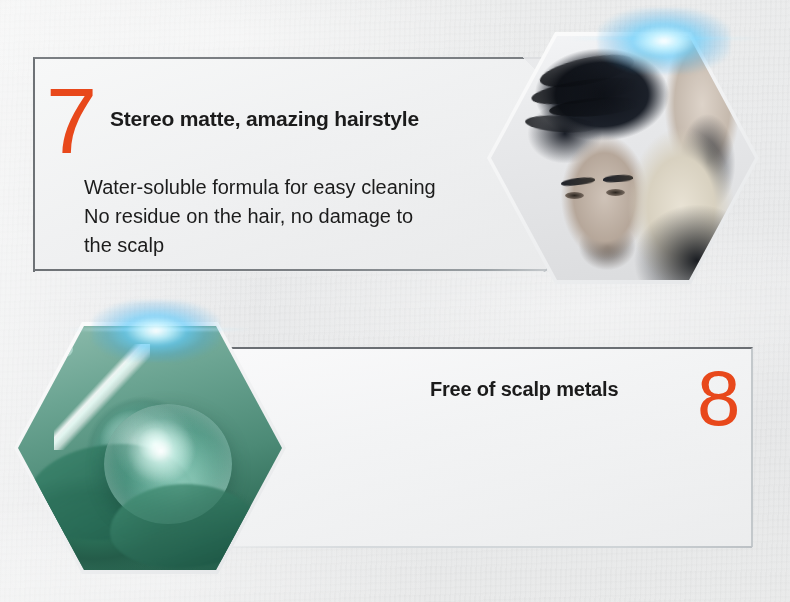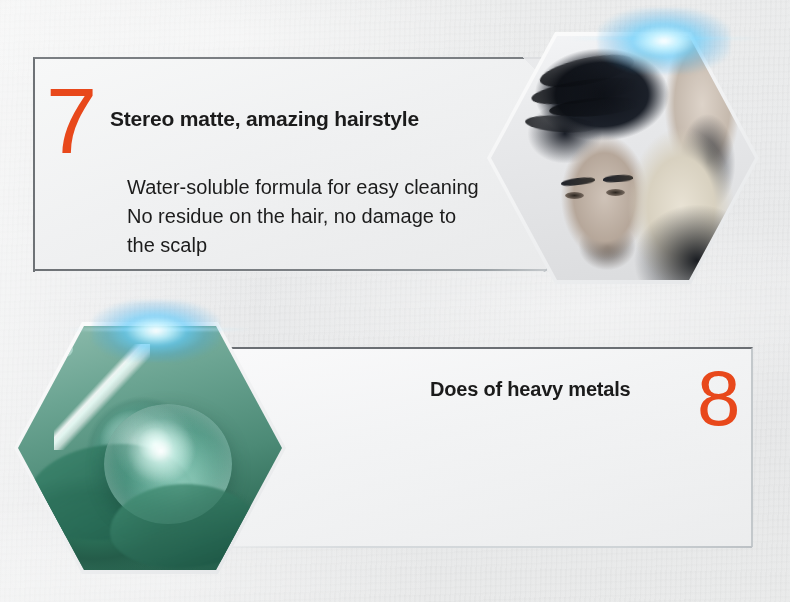--- a/index.html
+++ b/index.html
@@ -152,21 +152,20 @@
     top: 378px;
     font-size: 20px;
   }
 
   .body-text {
     position: absolute;
     color: #1c1c1c;
     font-size: 20px;
     line-height: 29px;
     white-space: pre-line;
-    margin-left: 43px;
   }
   .body-1 {
     left: 84px;
     top: 173px;
     width: 430px;
   }
   .body-2 {
     left: 289px;
     top: 421px;
     width: 470px;
@@ -396,21 +395,21 @@
   </div>
   <div class="vertex-streak streak-man"></div>
   <div class="vertex-glow glow-man"></div>
 
   <div class="panel-2-left-bevel"></div>
   <div class="panel panel-2"></div>
   <div class="panel-2-bottom"></div>
 
   <div class="numeral numeral-8">8</div>
 
-  <div class="heading heading-2">Does of heavy metals</div>
+  <div class="heading heading-2">Free of scalp metals</div>
 
 
   <div class="hex-wrap hex-green">
     <div class="hex-frame"></div>
     <div class="hex-img">
       <div class="green-photo">
         <div class="green-leaf"></div>
         <div class="green-sphere"></div>
         <div class="green-leaf-2"></div>
         <div class="pipette"></div>

